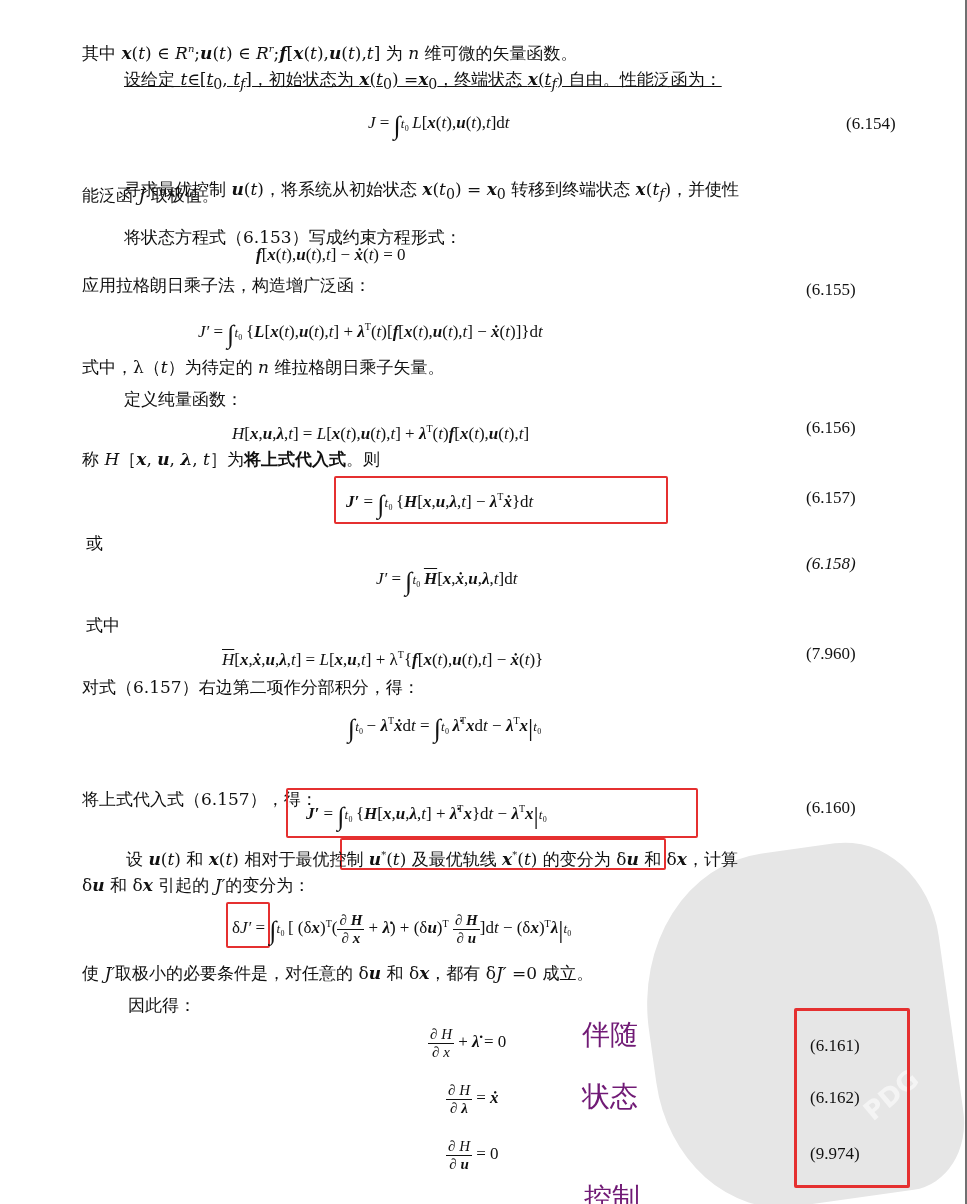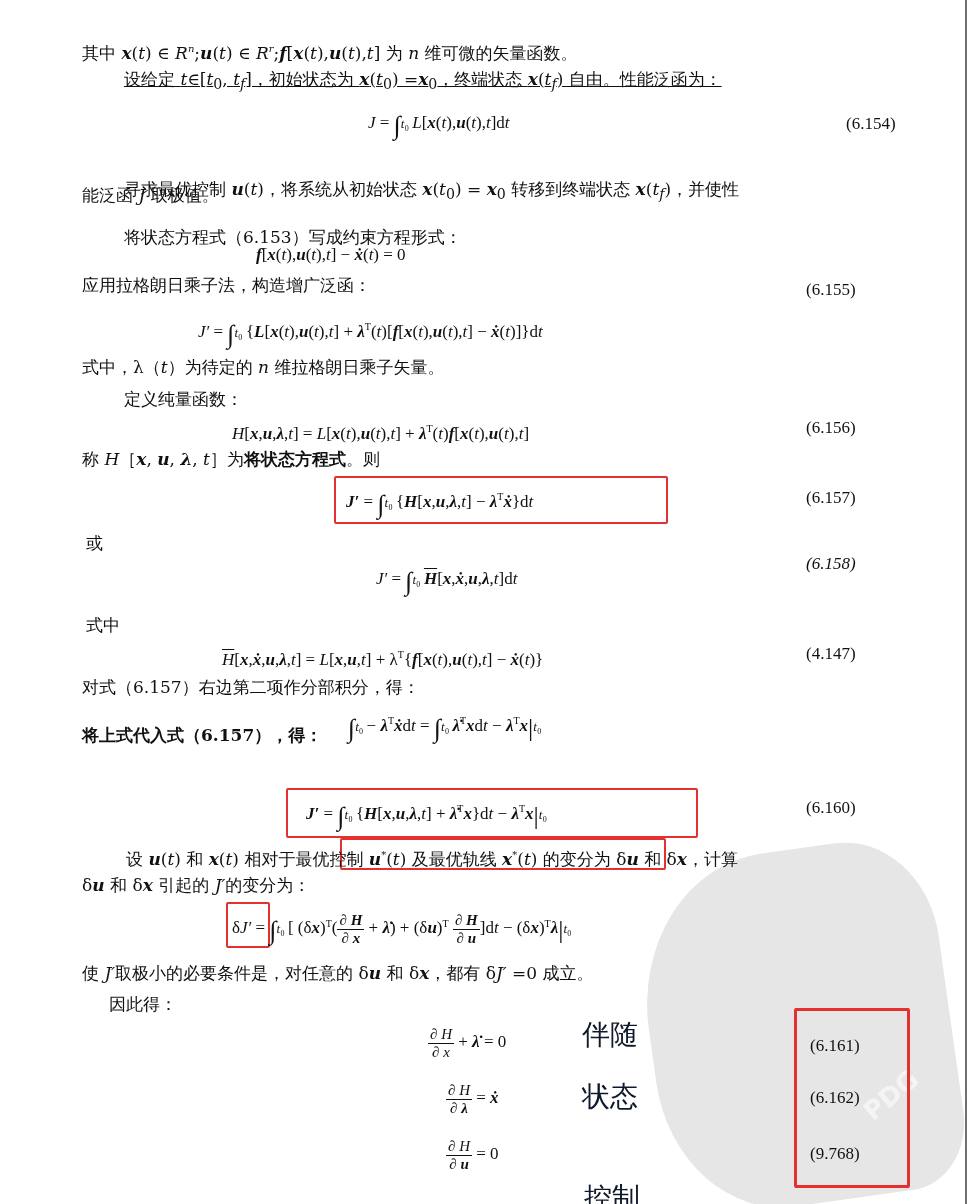--- a/index.html
+++ b/index.html
@@ -19,21 +19,21 @@
   }
   .line { position:absolute; font-size:17px; white-space:nowrap; line-height:22px; }
   .eq { position:absolute; font-size:17px; white-space:nowrap; line-height:22px; font-family:"Liberation Serif", serif; }
   .eqno { position:absolute; left:806px; font-size:17px; font-family:"Liberation Serif", serif; white-space:nowrap; }
   .b { font-weight:bold; font-style:italic; }
   i { font-style:italic; }
   .int { font-size:26px; vertical-align:-6px; }
   .lim { font-size:13px; }
   sup { font-size:10px; }
   .redbox { position:absolute; border:2px solid #e53030; border-radius:2px; }
-  .redlabel { position:absolute; color:#0f172a; font-family:"DejaVu Sans", sans-serif; font-size:28px; }
+  .redlabel { position:absolute; color:#701a75; font-family:"DejaVu Sans", sans-serif; font-size:28px; }
   .frac { display:inline-block; text-align:center; vertical-align:middle; font-size:15px; line-height:17px; }
   .frac .num { border-bottom:1px solid #111; display:block; padding:0 2px; }
   .frac .den { display:block; }
 </style>
 </head>
 <body>
 
 <div class="watermark"></div>
 <div class="wm-text">PDG</div>
 <div class="page-border"></div>
@@ -56,61 +56,61 @@
 <div class="line" style="left:82px;top:274px;">应用拉格朗日乘子法，构造增广泛函：</div>
 
 <div class="eq" style="left:198px;top:316px;"><i>J′</i> = <span class="int">∫</span><span class="lim"><i>t</i>₀ </span>{<span class="b">L</span>[<span class="b">x</span>(<i>t</i>),<span class="b">u</span>(<i>t</i>),<i>t</i>] + <span class="b">λ</span><sup>T</sup>(<i>t</i>)[<span class="b">f</span>[<span class="b">x</span>(<i>t</i>),<span class="b">u</span>(<i>t</i>),<i>t</i>] − <span class="b">ẋ</span>(<i>t</i>)]}d<i>t</i></div>
 
 <div class="line" style="left:82px;top:356px;">式中，λ（<i>t</i>）为待定的 <i>n</i> 维拉格朗日乘子矢量。</div>
 <div class="line" style="left:124px;top:388px;">定义纯量函数：</div>
 
 <div class="eq" style="left:232px;top:418px;"><i>H</i>[<span class="b">x</span>,<span class="b">u</span>,<span class="b">λ</span>,<i>t</i>] = <i>L</i>[<span class="b">x</span>(<i>t</i>),<span class="b">u</span>(<i>t</i>),<i>t</i>] + <span class="b">λ</span><sup>T</sup>(<i>t</i>)<span class="b">f</span>[<span class="b">x</span>(<i>t</i>),<span class="b">u</span>(<i>t</i>),<i>t</i>]</div>
 <div class="eqno" style="top:418px;">(6.156)</div>
 
-<div class="line" style="left:82px;top:448px;">称 <i>H</i>［<span class="b">x</span>, <span class="b">u</span>, <span class="b">λ</span>, <i>t</i>］为<b>将状态方程式</b>。则</div>
+<div class="line" style="left:82px;top:448px;">称 <i>H</i>［<span class="b">x</span>, <span class="b">u</span>, <span class="b">λ</span>, <i>t</i>］为<b>将上式代入式</b>。则</div>
 
 <div class="redbox" style="left:334px;top:476px;width:330px;height:44px;"></div>
 <div class="eq" style="left:346px;top:486px;"><span class="b">J′</span> = <span class="int">∫</span><span class="lim"><i>t</i>₀ </span>{<span class="b">H</span>[<span class="b">x</span>,<span class="b">u</span>,<span class="b">λ</span>,<i>t</i>] − <span class="b">λ</span><sup>T</sup><span class="b">ẋ</span>}d<i>t</i></div>
 <div class="eqno" style="top:488px;">(6.157)</div>
 
 <div class="line" style="left:86px;top:532px;">或</div>
 
 <div class="eq" style="left:376px;top:568px;"><i>J′</i> = <span class="int">∫</span><span class="lim"><i>t</i>₀ </span><span class="b" style="text-decoration:overline;">H</span>[<span class="b">x</span>,<span class="b">ẋ</span>,<span class="b">u</span>,<span class="b">λ</span>,<i>t</i>]d<i>t</i></div>
 <div class="eqno" style="top:554px;font-style:italic;">(6.158)</div>
 
 <div class="line" style="left:86px;top:614px;">式中</div>
 
 <div class="eq" style="left:222px;top:644px;"><i style="text-decoration:overline;">H</i>[<span class="b">x</span>,<span class="b">ẋ</span>,<span class="b">u</span>,<span class="b">λ</span>,<i>t</i>] = <i>L</i>[<span class="b">x</span>,<span class="b">u</span>,<i>t</i>] + λ<sup>T</sup>{<span class="b">f</span>[<span class="b">x</span>(<i>t</i>),<span class="b">u</span>(<i>t</i>),<i>t</i>] − <span class="b">ẋ</span>(<i>t</i>)}</div>
-<div class="eqno" style="top:644px;">(4.147)</div>
+<div class="eqno" style="top:644px;">(7.960)</div>
 
 <div class="line" style="left:82px;top:676px;">对式（6.157）右边第二项作分部积分，得：</div>
 
 <div class="eq" style="left:348px;top:710px;"><span class="int">∫</span><span class="lim"><i>t</i>₀ </span> − <span class="b">λ</span><sup>T</sup><span class="b">ẋ</span>d<i>t</i> = <span class="int">∫</span><span class="lim"><i>t</i>₀ </span><span class="b">λ̇</span><sup>T</sup><span class="b">x</span>d<i>t</i> − <span class="b">λ</span><sup>T</sup><span class="b">x</span><span style="font-size:26px;vertical-align:-5px;">|</span><span class="lim"><i>t</i>₀</span></div>
 
-<div class="line" style="left:82px;top:724px;font-weight:bold;">将上式代入式（6.157），得：</div>
+<div class="line" style="left:82px;top:788px;">将上式代入式（6.157），得：</div>
 
 <div class="redbox" style="left:286px;top:788px;width:408px;height:46px;"></div>
 <div class="eq" style="left:306px;top:798px;"><span class="b">J′</span> = <span class="int">∫</span><span class="lim"><i>t</i>₀ </span>{<span class="b">H</span>[<span class="b">x</span>,<span class="b">u</span>,<span class="b">λ</span>,<i>t</i>] + <span class="b">λ̇</span><sup>T</sup><span class="b">x</span>}d<i>t</i> − <span class="b">λ</span><sup>T</sup><span class="b">x</span><span style="font-size:26px;vertical-align:-5px;">|</span><span class="lim"><i>t</i>₀</span></div>
 <div class="eqno" style="top:798px;">(6.160)</div>
 
 <div class="redbox" style="left:340px;top:838px;width:322px;height:28px;"></div>
 <div class="line" style="left:126px;top:844px;">设 <span class="b">u</span>(<i>t</i>) 和 <span class="b">x</span>(<i>t</i>) 相对于<span>最优控制 <span class="b">u</span><sup>*</sup>(<i>t</i>) 及最优轨线 <span class="b">x</span><sup>*</sup>(<i>t</i>)</span> 的变分为 δ<span class="b">u</span> 和 δ<span class="b">x</span>，计算</div>
 <div class="line" style="left:82px;top:874px;">δ<span class="b">u</span> 和 δ<span class="b">x</span> 引起的 <i>J′</i>的变分为：</div>
 
 <div class="redbox" style="left:226px;top:902px;width:40px;height:42px;"></div>
 <div class="eq" style="left:232px;top:912px;">δ<i>J′</i> = <span class="int">∫</span><span class="lim"><i>t</i>₀ </span>[ (δ<span class="b">x</span>)<sup>T</sup>(<span class="frac"><span class="num">∂ <span class="b">H</span></span><span class="den">∂ <span class="b">x</span></span></span> + <span class="b">λ̇</span>) + (δ<span class="b">u</span>)<sup>T</sup> <span class="frac"><span class="num">∂ <span class="b">H</span></span><span class="den">∂ <span class="b">u</span></span></span>]d<i>t</i> − (δ<span class="b">x</span>)<sup>T</sup><span class="b">λ</span><span style="font-size:26px;vertical-align:-5px;">|</span><span class="lim"><i>t</i>₀</span></div>
 
 <div class="line" style="left:82px;top:962px;">使 <i>J′</i>取极小的必要条件是，对任意的 δ<span class="b">u</span> 和 δ<span class="b">x</span>，都有 δ<i>J′</i> =0 成立。</div>
-<div class="line" style="left:109px;top:994px;font-family:Liberation Serif, serif;">因此得：</div>
+<div class="line" style="left:128px;top:994px;">因此得：</div>
 
 <div class="eq" style="left:428px;top:1026px;"><span class="frac"><span class="num">∂ <i>H</i></span><span class="den">∂ <i>x</i></span></span> + <span class="b">λ̇</span> = 0</div>
 <div class="redlabel" style="left:582px;top:1016px;">伴随</div>
 
 <div class="eq" style="left:446px;top:1082px;"><span class="frac"><span class="num">∂ <i>H</i></span><span class="den">∂ <span class="b">λ</span></span></span> = <span class="b">ẋ</span></div>
 <div class="redlabel" style="left:582px;top:1078px;">状态</div>
 
 <div class="eq" style="left:446px;top:1138px;"><span class="frac"><span class="num">∂ <i>H</i></span><span class="den">∂ <span class="b">u</span></span></span> = 0</div>
 <div class="redlabel" style="left:584px;top:1179px;">控制</div>
 
 <div class="redbox" style="left:794px;top:1008px;width:110px;height:174px;border-width:3px;"></div>
 <div class="eqno" style="left:810px;top:1036px;">(6.161)</div>
 <div class="eqno" style="left:810px;top:1088px;text-align:right;">(6.162)</div>
-<div class="eqno" style="left:810px;top:1144px;">(9.768)</div>
+<div class="eqno" style="left:810px;top:1144px;">(9.974)</div>
 
 </body></html>

